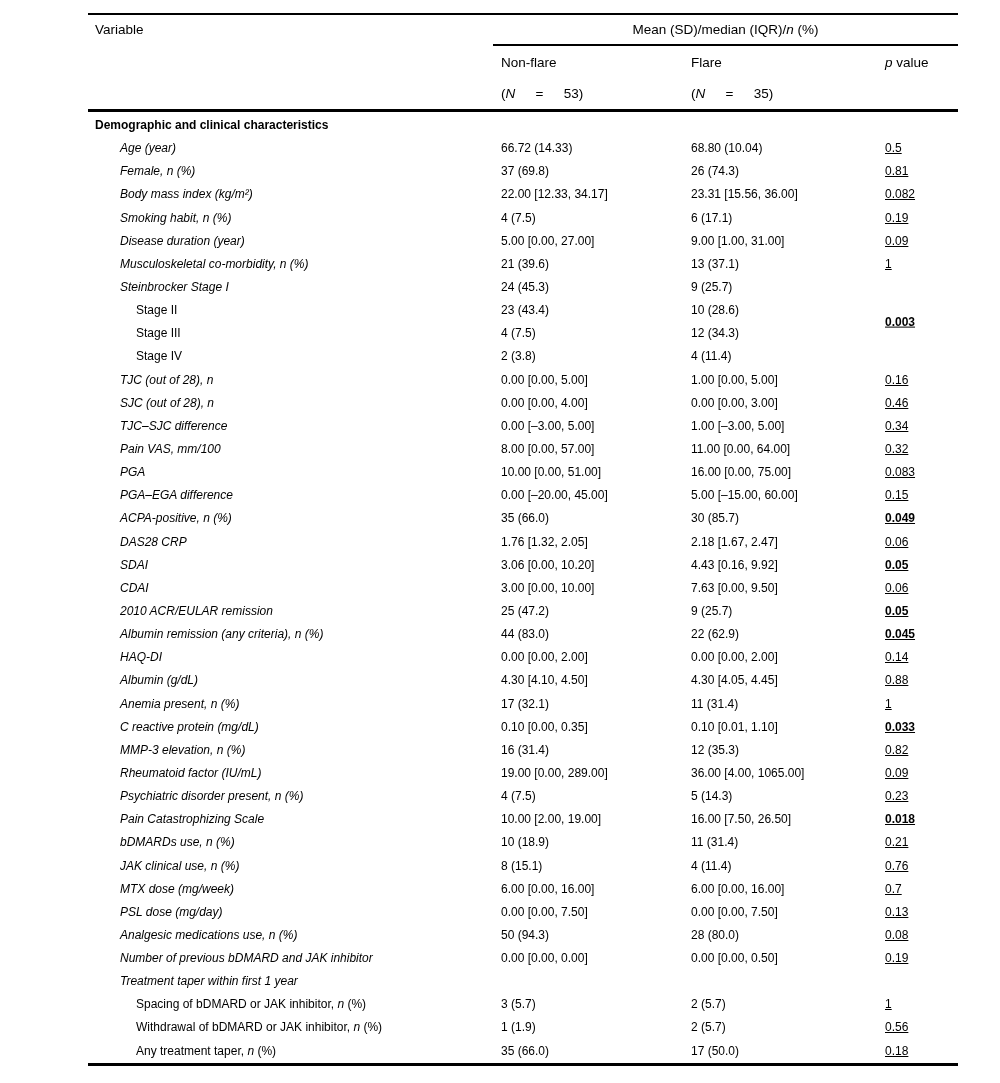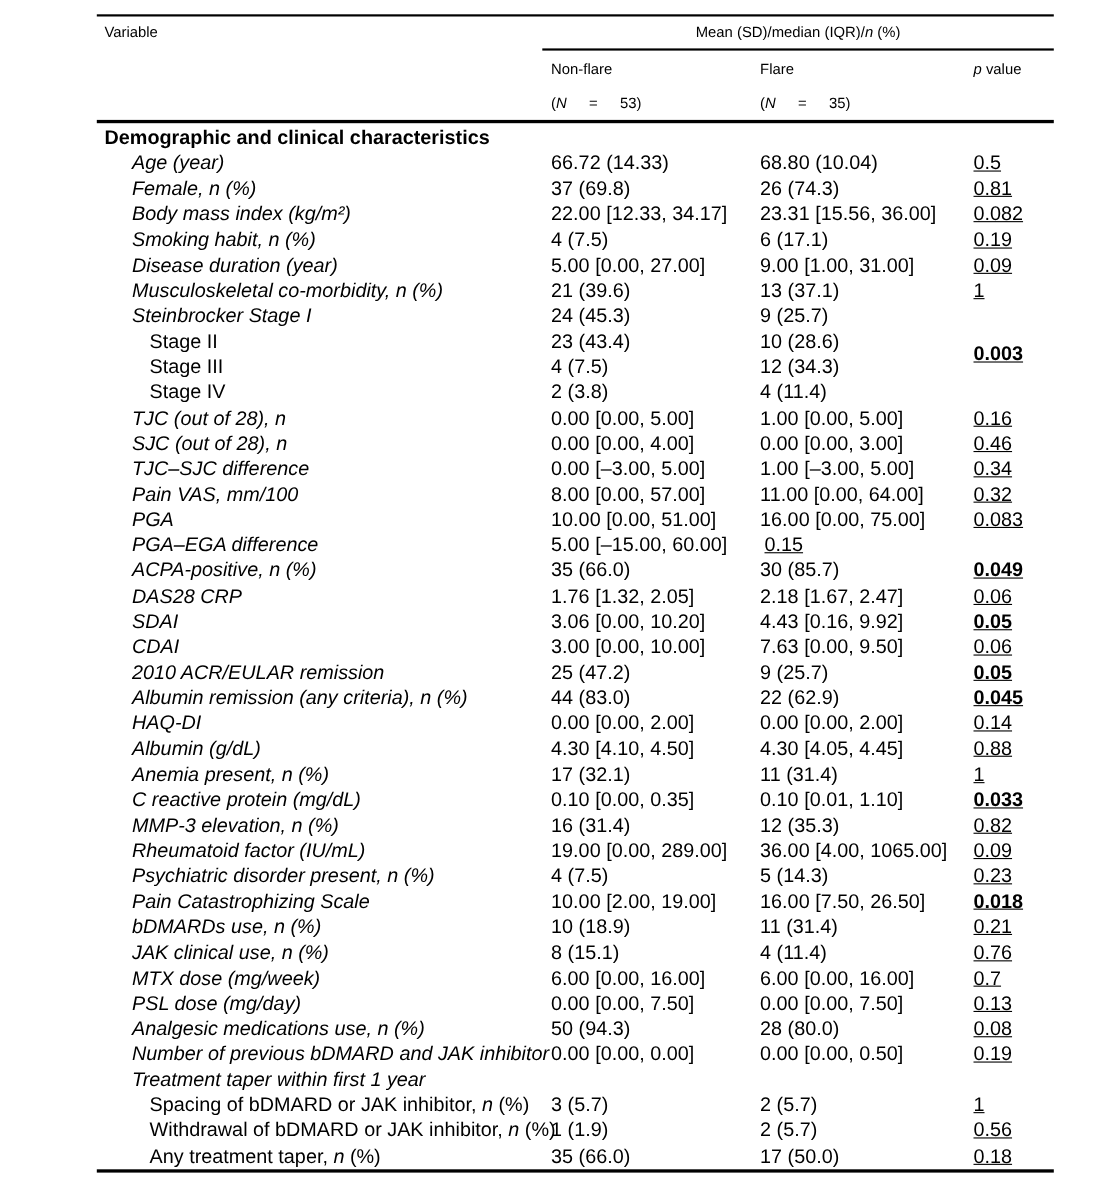--- a/index.html
+++ b/index.html
@@ -17,21 +17,21 @@
   .r-bot{top:1063px;left:0;width:870px;height:2.5px;}
   .hcell{position:absolute;font-size:13.5px;white-space:nowrap;}
   #h-variable{left:7px;top:22px;}
   #h-span{left:405px;top:22px;width:465px;text-align:center;}
   #h-nf{left:413px;top:55px;}
   #h-fl{left:603px;top:55px;}
   #h-p{left:797px;top:55px;}
   #h-nfn{left:413px;top:86px;}
   #h-fln{left:603px;top:86px;}
   .tbody{position:absolute;top:114px;left:0;width:870px;}
-  .row{display:flex;height:23.15px;line-height:23.15px;font-size:18px;}
+  .row{display:flex;height:23.15px;line-height:23.15px;font-size:12px;}
   .c{white-space:nowrap;}
   .c-label{width:413px;box-sizing:border-box;padding-left:32px;}
   .c-label.ind0{padding-left:7px;}
   .c-label.ind2{padding-left:48px;}
   .c-label.bold{font-weight:bold;}
   .c-nf{width:190px;}
   .c-fl{width:194px;}
   .c-p{width:73px;text-decoration:underline;}
   .pb{font-weight:bold;}
   .pshift{transform:translateY(11.6px);}
@@ -147,20 +147,21 @@
     <div class="c c-p">0.32</div>
   </div>
       <div class="row">
     <div class="c c-label ind1"><i>PGA</i></div>
     <div class="c c-nf">10.00 [0.00, 51.00]</div>
     <div class="c c-fl">16.00 [0.00, 75.00]</div>
     <div class="c c-p">0.083</div>
   </div>
       <div class="row">
     <div class="c c-label ind1"><i>PGA–EGA difference</i></div>
+    <div class="c c-nf">0.00 [–20.00, 45.00]</div>
     <div class="c c-fl">5.00 [–15.00, 60.00]</div>
     <div class="c c-p">0.15</div>
   </div>
       <div class="row">
     <div class="c c-label ind1"><i>ACPA-positive, n (%)</i></div>
     <div class="c c-nf">35 (66.0)</div>
     <div class="c c-fl">30 (85.7)</div>
     <div class="c c-p pb">0.049</div>
   </div>
       <div class="row">

